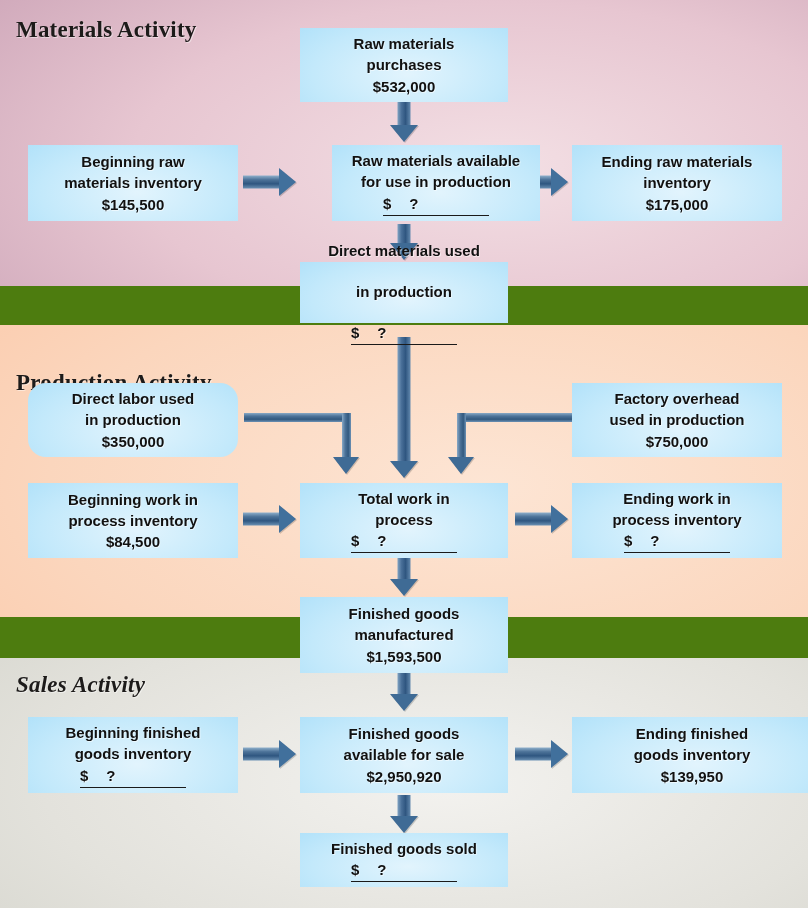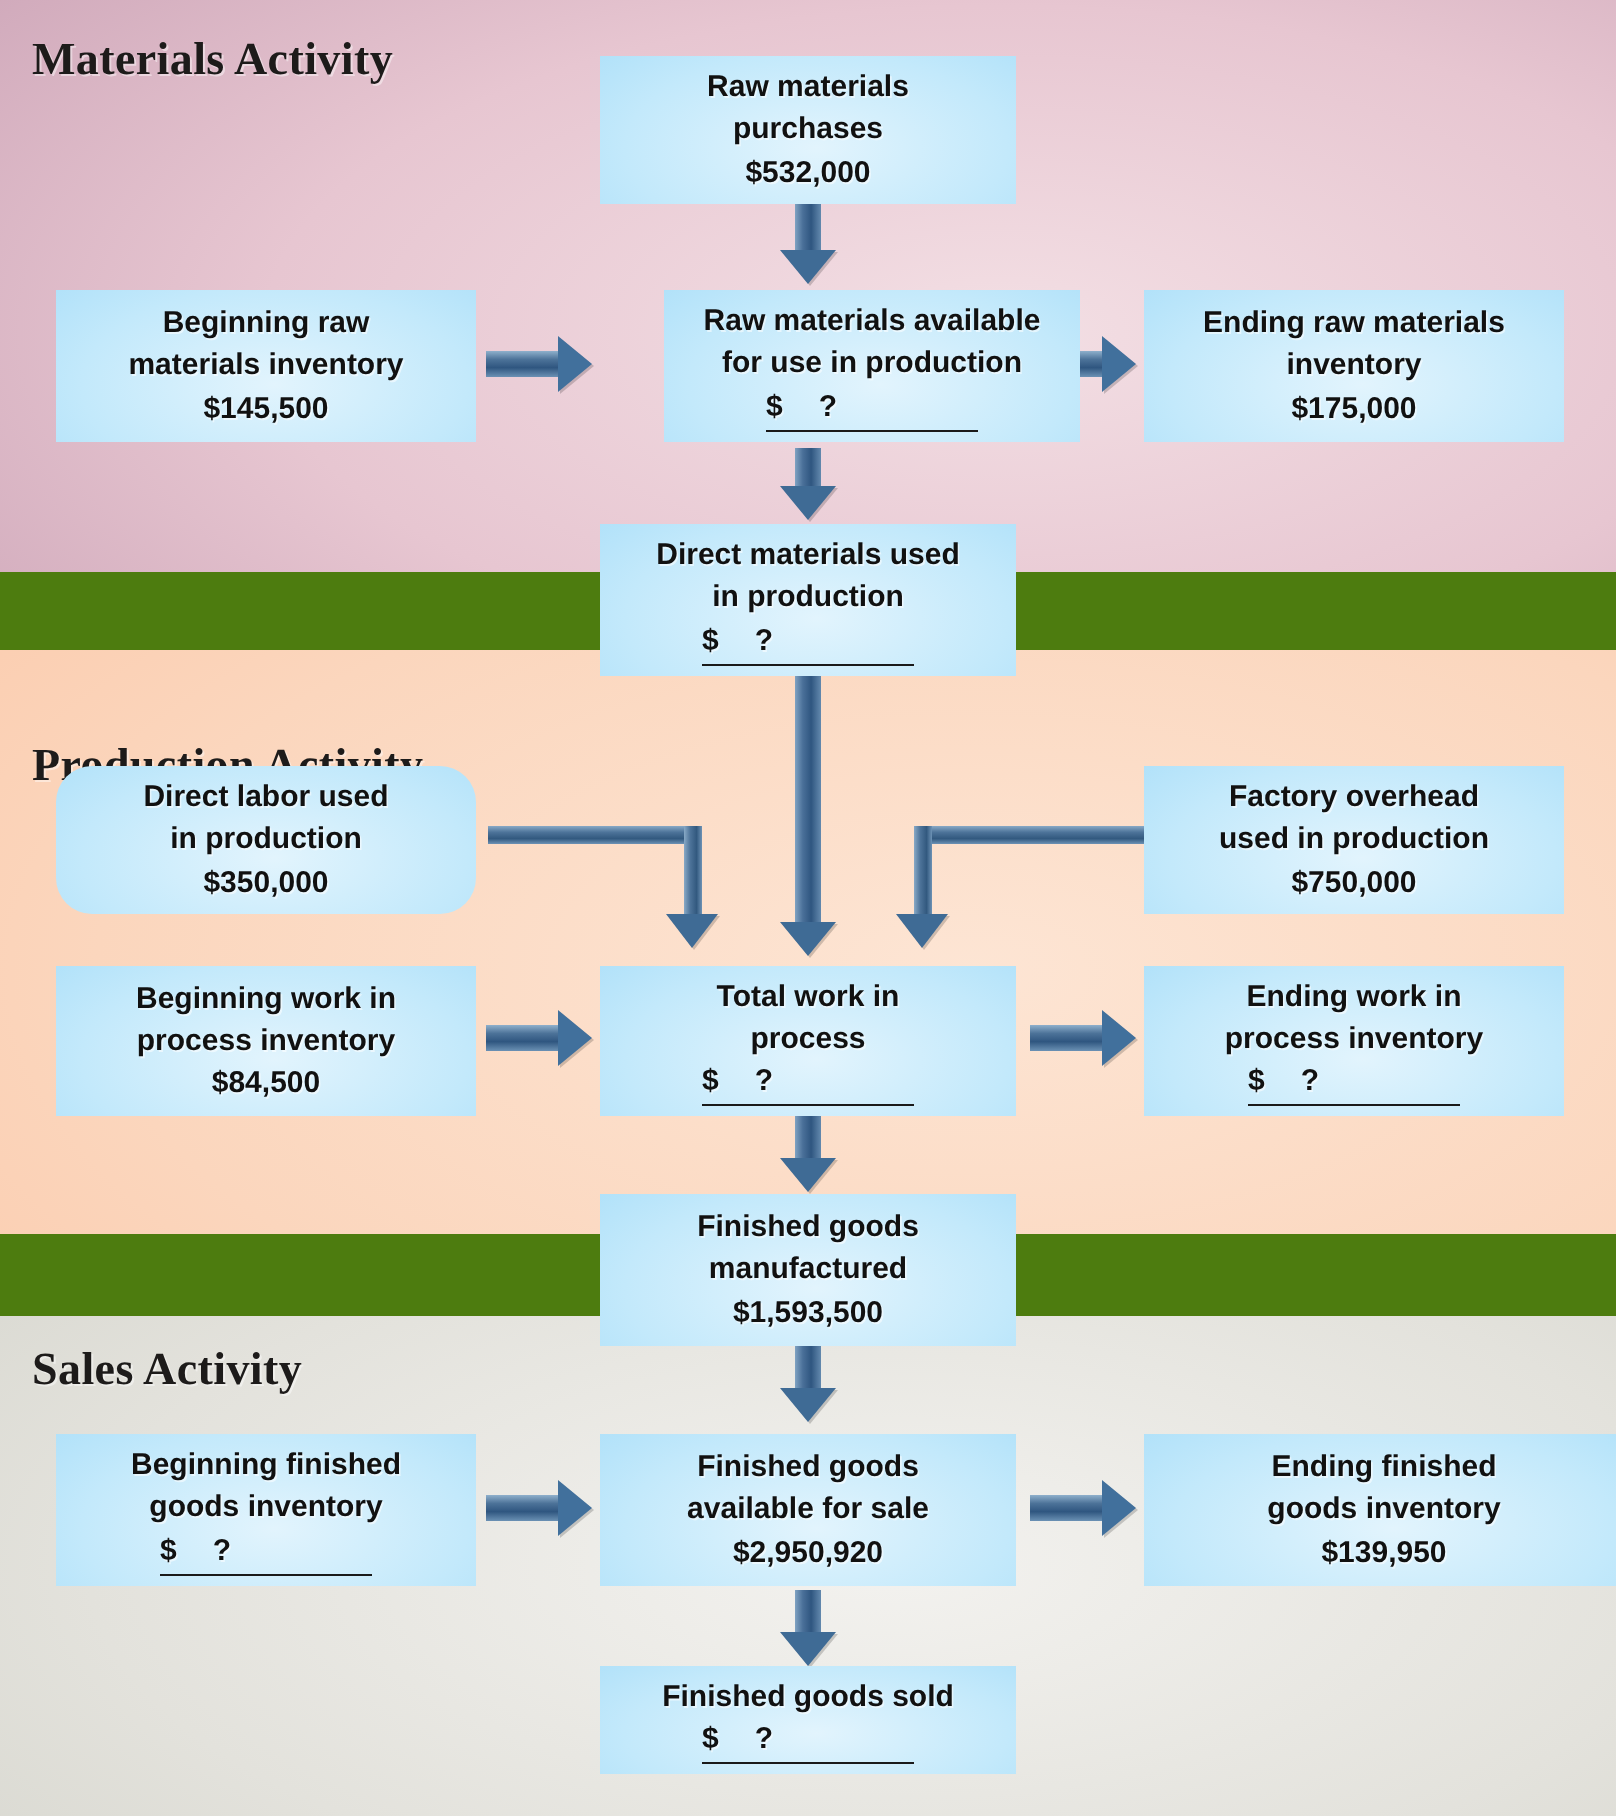--- a/index.html
+++ b/index.html
@@ -148,21 +148,21 @@
 <body>
 
 <div id="stage">
 
   <div class="band band-materials"></div>
   <div class="band band-production"></div>
   <div class="band band-sales"></div>
 
   <div class="band-title" style="left:16px;top:17px;">Materials Activity</div>
   <div class="band-title" style="left:16px;top:338px;margin-top:32px;">Production Activity</div>
-  <div class="band-title" style="left:16px;top:672px;">Sales Activity</div>
+  <div class="band-title" style="left:16px;top:672px;font-style:italic;">Sales Activity</div>
 
   <div class="arrow arr-down" style="left:390px;top:102px;width:28px;height:40px;">
     <div class="shaft" style="height:25px;"></div>
     <div class="head"></div>
   </div>
 
   <div class="arrow arr-right" style="left:243px;top:168px;width:53px;height:28px;">
     <div class="shaft" style="width:40px;"></div>
     <div class="head"></div>
   </div>
@@ -246,21 +246,21 @@
     <span class="ln">for use in production</span>
     <span class="ln blank"><span class="dollar">$</span><span>?</span></span>
   </div>
 
   <div class="box" style="left:572px;top:145px;width:210px;height:76px;align-items:center;">
     <span class="ln">Ending raw materials</span>
     <span class="ln">inventory</span>
     <span class="ln">$175,000</span>
   </div>
 
-  <div class="box" style="left:300px;top:262px;width:208px;height:76px;">
+  <div class="box" style="left:300px;top:262px;width:208px;height:61px;gap:20px;">
     <span class="ln">Direct materials used</span>
     <span class="ln">in production</span>
     <span class="ln blank"><span class="dollar">$</span><span>?</span></span>
   </div>
 
   <div class="box" style="left:28px;top:383px;width:210px;height:74px;border-radius:18px;">
     <span class="ln">Direct labor used</span>
     <span class="ln">in production</span>
     <span class="ln">$350,000</span>
   </div>

